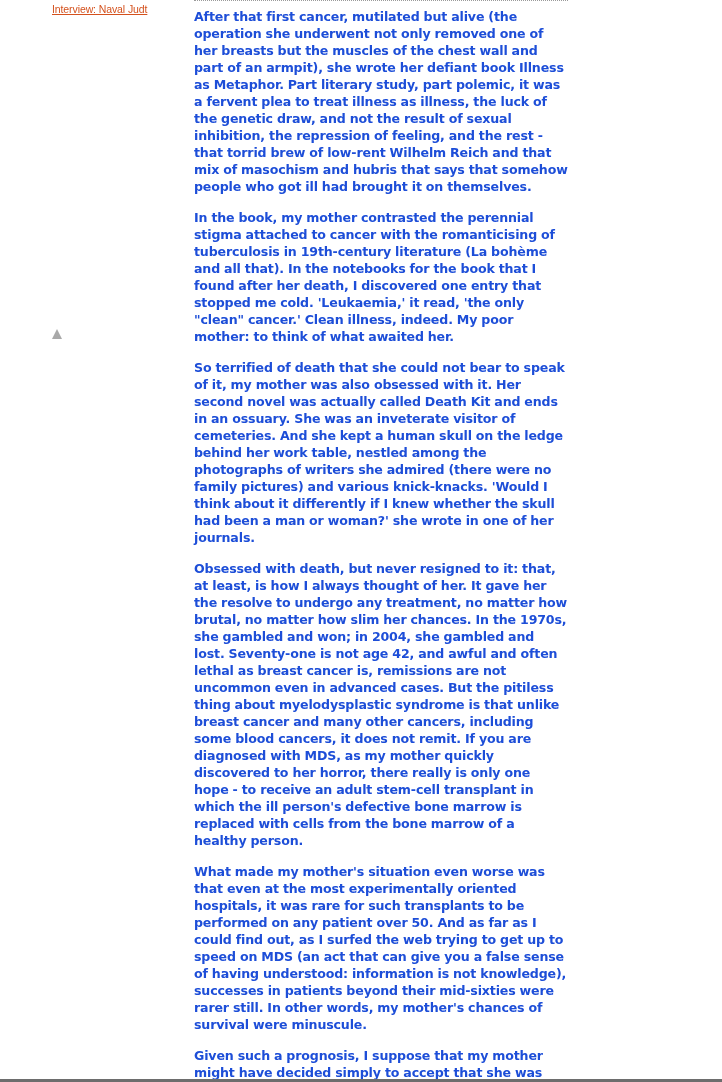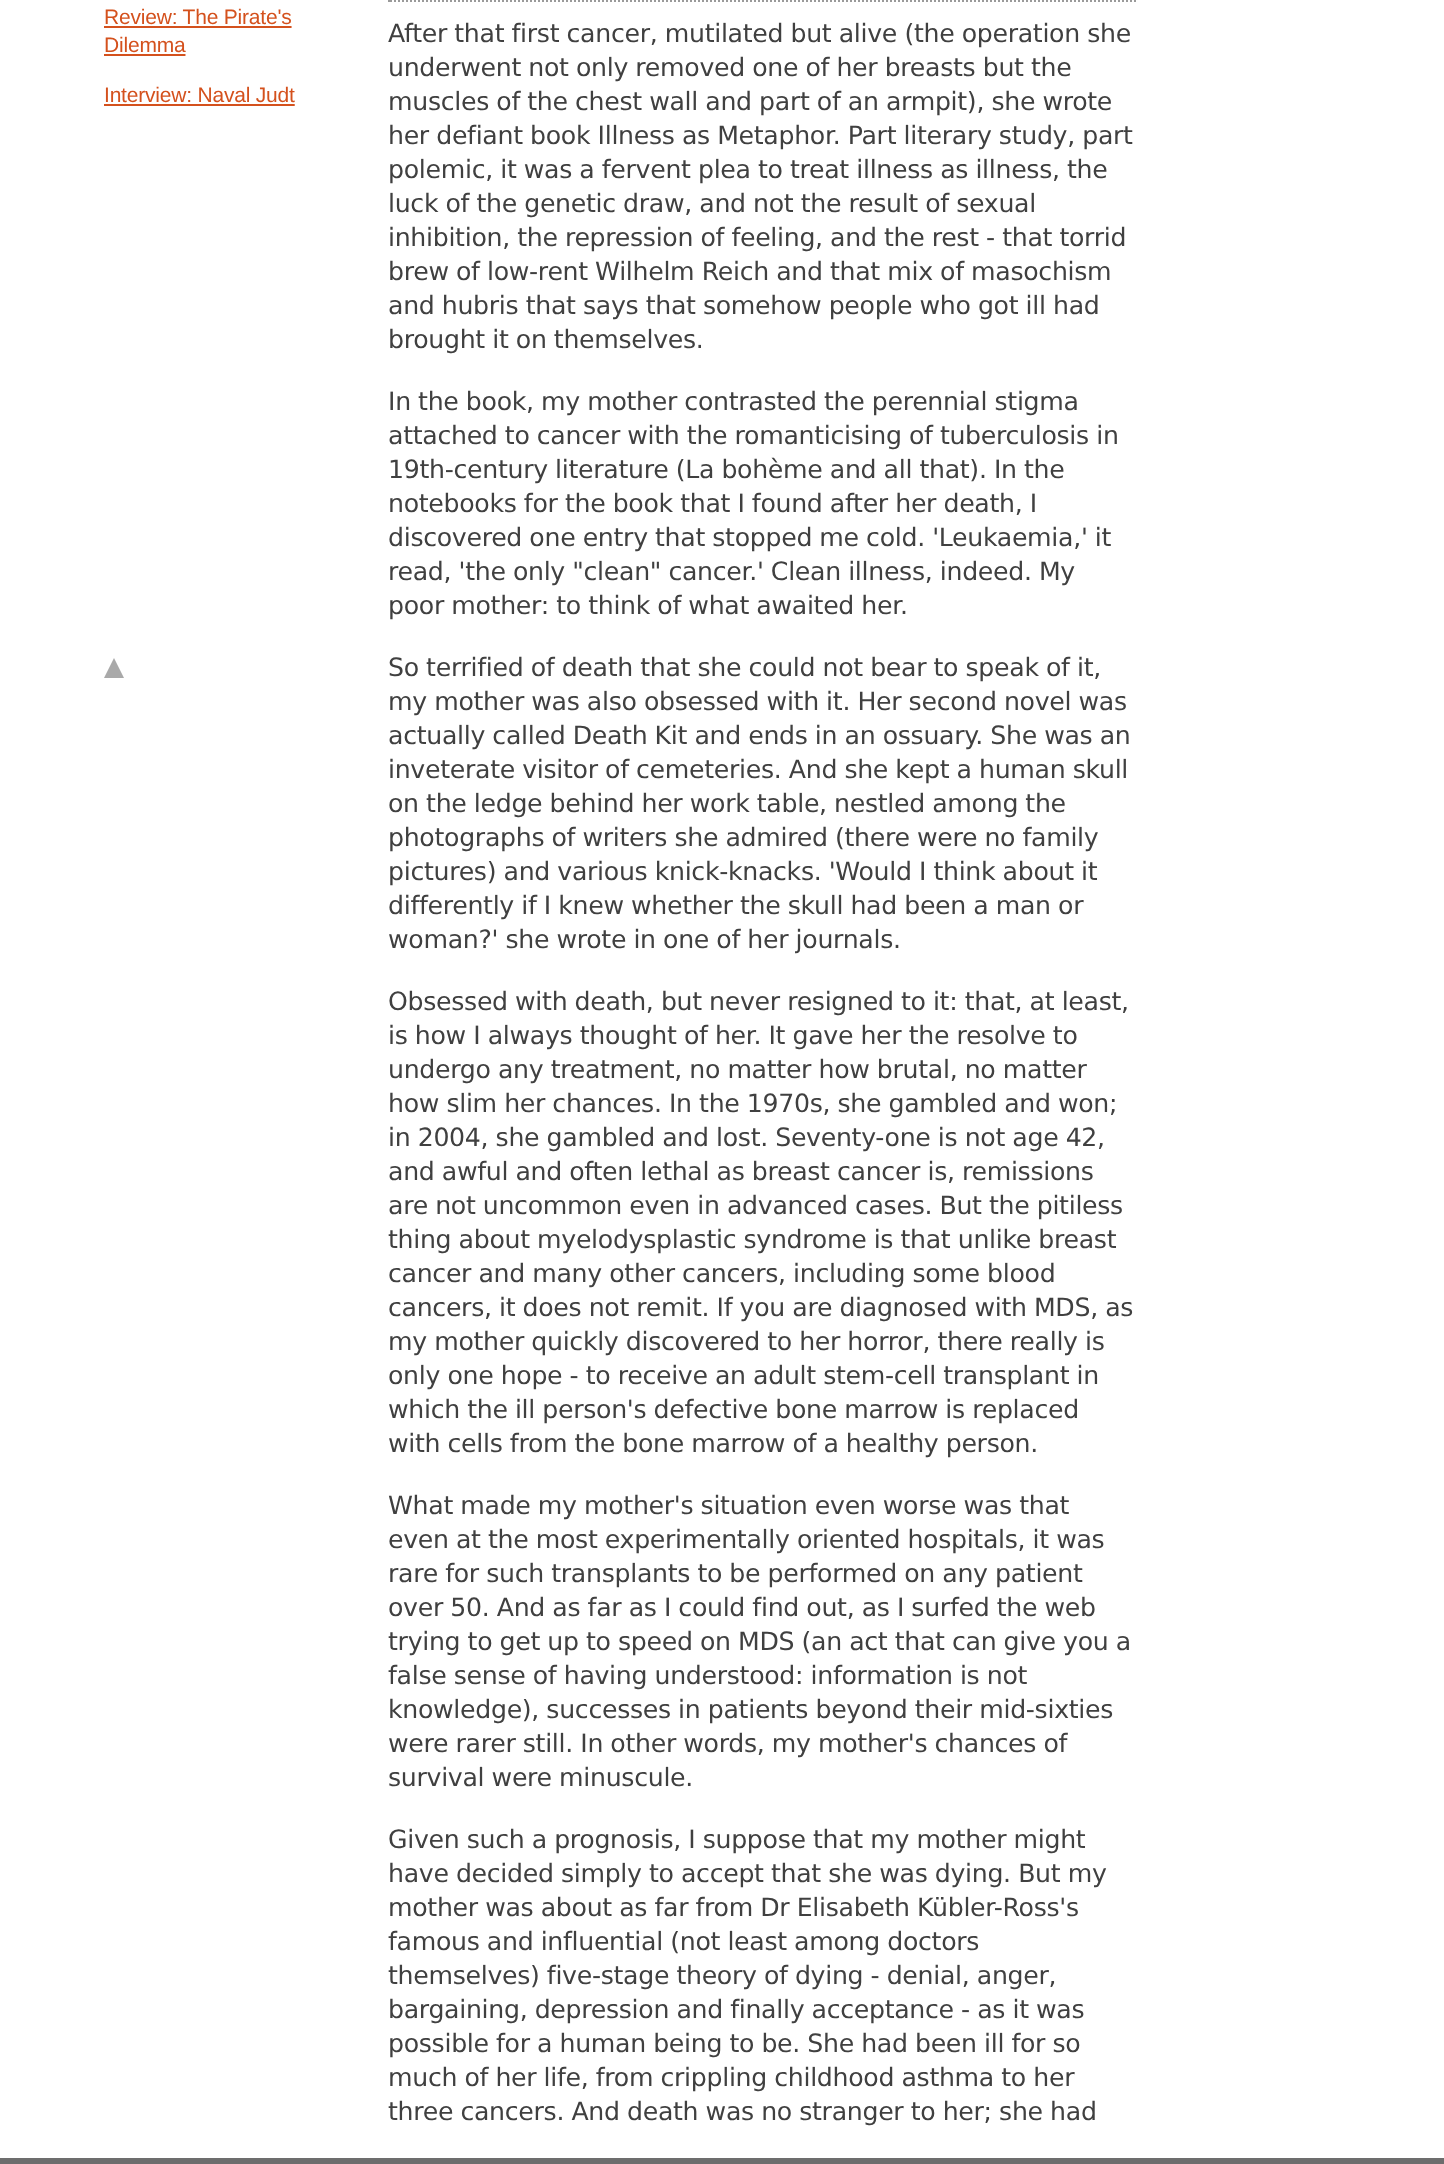--- a/index.html
+++ b/index.html
@@ -53,44 +53,42 @@
       top: 0;
       width: 374px;
     }
     .top-rule {
       border-top: 1px dotted #9a9a9a;
       height: 0;
       margin: 0 0 7px 0;
     }
     .article p {
       margin: 0 0 14px 0;
-      color: #404040;
+      color: #1d4ed8;
       font-family: "DejaVu Sans", sans-serif;
       font-size: 12.6px;
       line-height: 17px;
       letter-spacing: -0.15px;
       word-spacing: -0.2px;
+      font-weight: bold;
     }
     .bottom-bar {
       position: absolute;
       left: 0;
       top: 1079px;
       width: 722px;
       height: 3px;
       background: #6d6d6d;
     }
   </style>
 </head>
 <body>
 
 <aside class="sidebar">
   <ul class="related-list">
-    <li class="related-item">
-      <a href="#">Review: The Pirate's Dilemma</a>
-    </li>
     <li class="related-item">
       <a href="#">Interview: Naval Judt</a>
     </li>
   </ul>
 </aside>
 
 <div class="back-to-top"></div>
 
 <article class="article">
   <div class="top-rule"></div>

